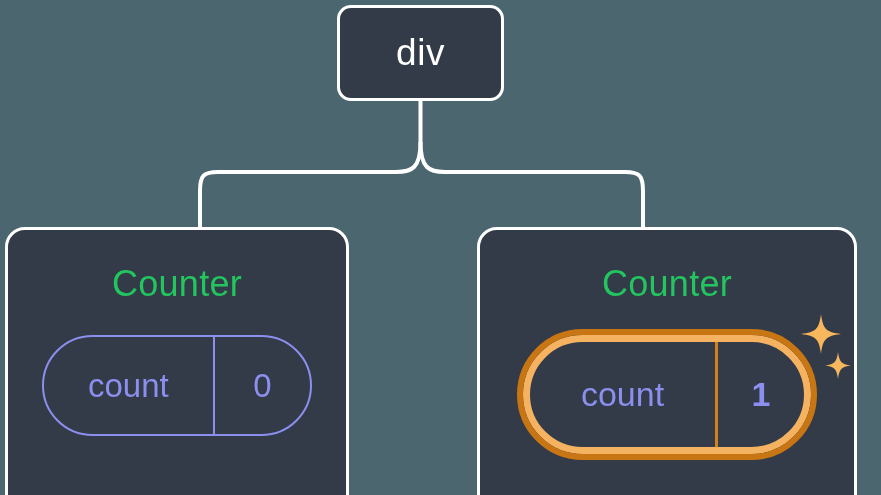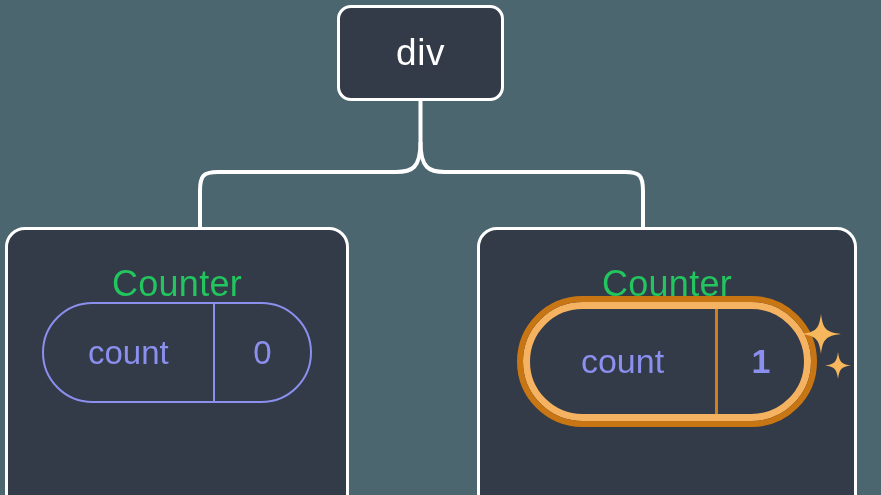--- a/index.html
+++ b/index.html
@@ -73,20 +73,21 @@
     color: #22c55e;
     letter-spacing: 0.3px;
     line-height: 1;
   }
 
   
   .pill-wrap {
     position: relative;
     display: flex;
     justify-content: center;
+    margin-top: 33px;
   }
   .pill {
     position: relative;
     display: flex;
     align-items: stretch;
     box-sizing: border-box;
     background: transparent;
   }
   .pill-plain {
     width: 270px;

